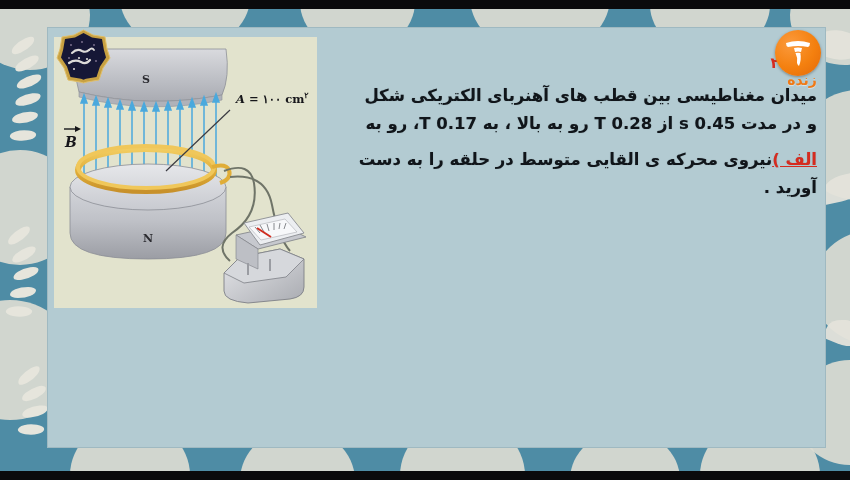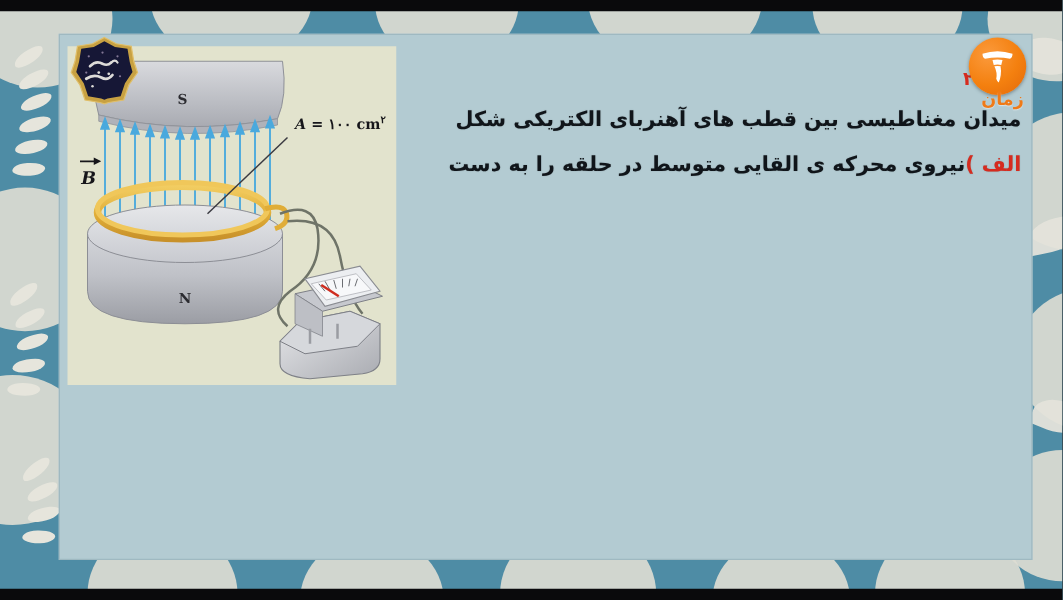--- a/index.html
+++ b/index.html
@@ -100,21 +100,21 @@
   .tline {
     color: #10151a;
     font-weight: bold;
     font-size: 16.5px;
     line-height: 28px;
     white-space: nowrap;
     text-shadow: 0 0 1px rgba(0,0,0,.25);
     margin-left: 30px;
   }
   .tline.part { margin-top: 8px; }
-  .redmark { color: #d62b1f; }
+  .redmark { color: #d62b1f; text-decoration: underline; }
 
   
   #live-badge {
     position: absolute;
     right: 18px; top: 30px;
     width: 60px; height: 70px;
     z-index: 55;
   }
   #live-circle {
     position: absolute; left: 3px; top: 0;
@@ -303,24 +303,26 @@
             <line x1="216" y1="222" x2="216" y2="234"></line>
           </g>
         </g>
       </svg>
     </div>
 
     <div id="text-col">
       <div class="exercise-head">تـ ۴-۲</div>
 
       <div class="tline" style="margin-top:18px;">میدان مغناطیسی بین قطب های آهنربای الکتریکی شکل</div>
+      <div class="tline">و در مدت 0.45 s از 0.28 T رو به بالا ، به  0.17 T، رو به</div>
 
       <div class="tline part">
         <span class="redmark">الف )</span><span>نیروی محرکه ی القایی متوسط در حلقه را به دست</span>
       </div>
+      <div class="tline">آورید .</div>
     </div>
   </div>
 
   <div id="channel-logo">
     <svg viewBox="0 0 57 57">
       <path d="M28.5,2 L38,7 L50,9 L52,21 L55,30 L48,40 L44,52 L32,54 L28.5,55 L25,54 L13,52 L9,40 L2,30 L5,21 L7,9 L19,7 Z" fill="#c8a142" stroke="#e0bf6a" stroke-width="1"></path>
       <path d="M28.5,5 L37,9.5 L47,11 L48.8,21.5 L51,29.5 L45,38.5 L41.5,49 L31,50.8 L28.5,51.8 L26,50.8 L15.5,49 L12,38.5 L6,29.5 L8.2,21.5 L10,11 L20,9.5 Z" fill="#161736"></path>
       <g fill="#e8e6e2" opacity=".95">
         <path d="M17,25 q5,-5 10,-2 q4,2 7,-1" stroke="#e8e6e2" stroke-width="2.1" fill="none" stroke-linecap="round"></path>
         <path d="M34,22 q3,-3 5,0" stroke="#e8e6e2" stroke-width="1.8" fill="none" stroke-linecap="round"></path>
@@ -341,18 +343,18 @@
 
   <div id="live-badge">
     <div id="live-circle">
       <svg viewBox="0 0 46 46">
         <path d="M11,13 q12,-4 24,0 q0,3 -2,4 q-10,-2 -20,0 q-2,-1 -2,-4 Z" fill="#ffffff"></path>
         <path d="M19,18 q4,-1 8,0 l-1,4 q-3,-0.8 -6,0 Z" fill="#ffffff"></path>
         <path d="M20.5,23 q2.5,-0.6 5,0 q1,7 -1.5,13 q-1.5,-1 -2,-3 q1,-5 -1.5,-10 Z" fill="#ffffff"></path>
         <path d="M26,23.5 q2,6 0.5,12" stroke="#f4800f" stroke-width="0.9" fill="none" opacity=".55"></path>
       </svg>
     </div>
-    <div id="live-text">زمان</div>
+    <div id="live-text">زنده</div>
   </div>
 
   <div class="bar top"></div>
   <div class="bar bottom"></div>
 </div>
 
 </body></html>

